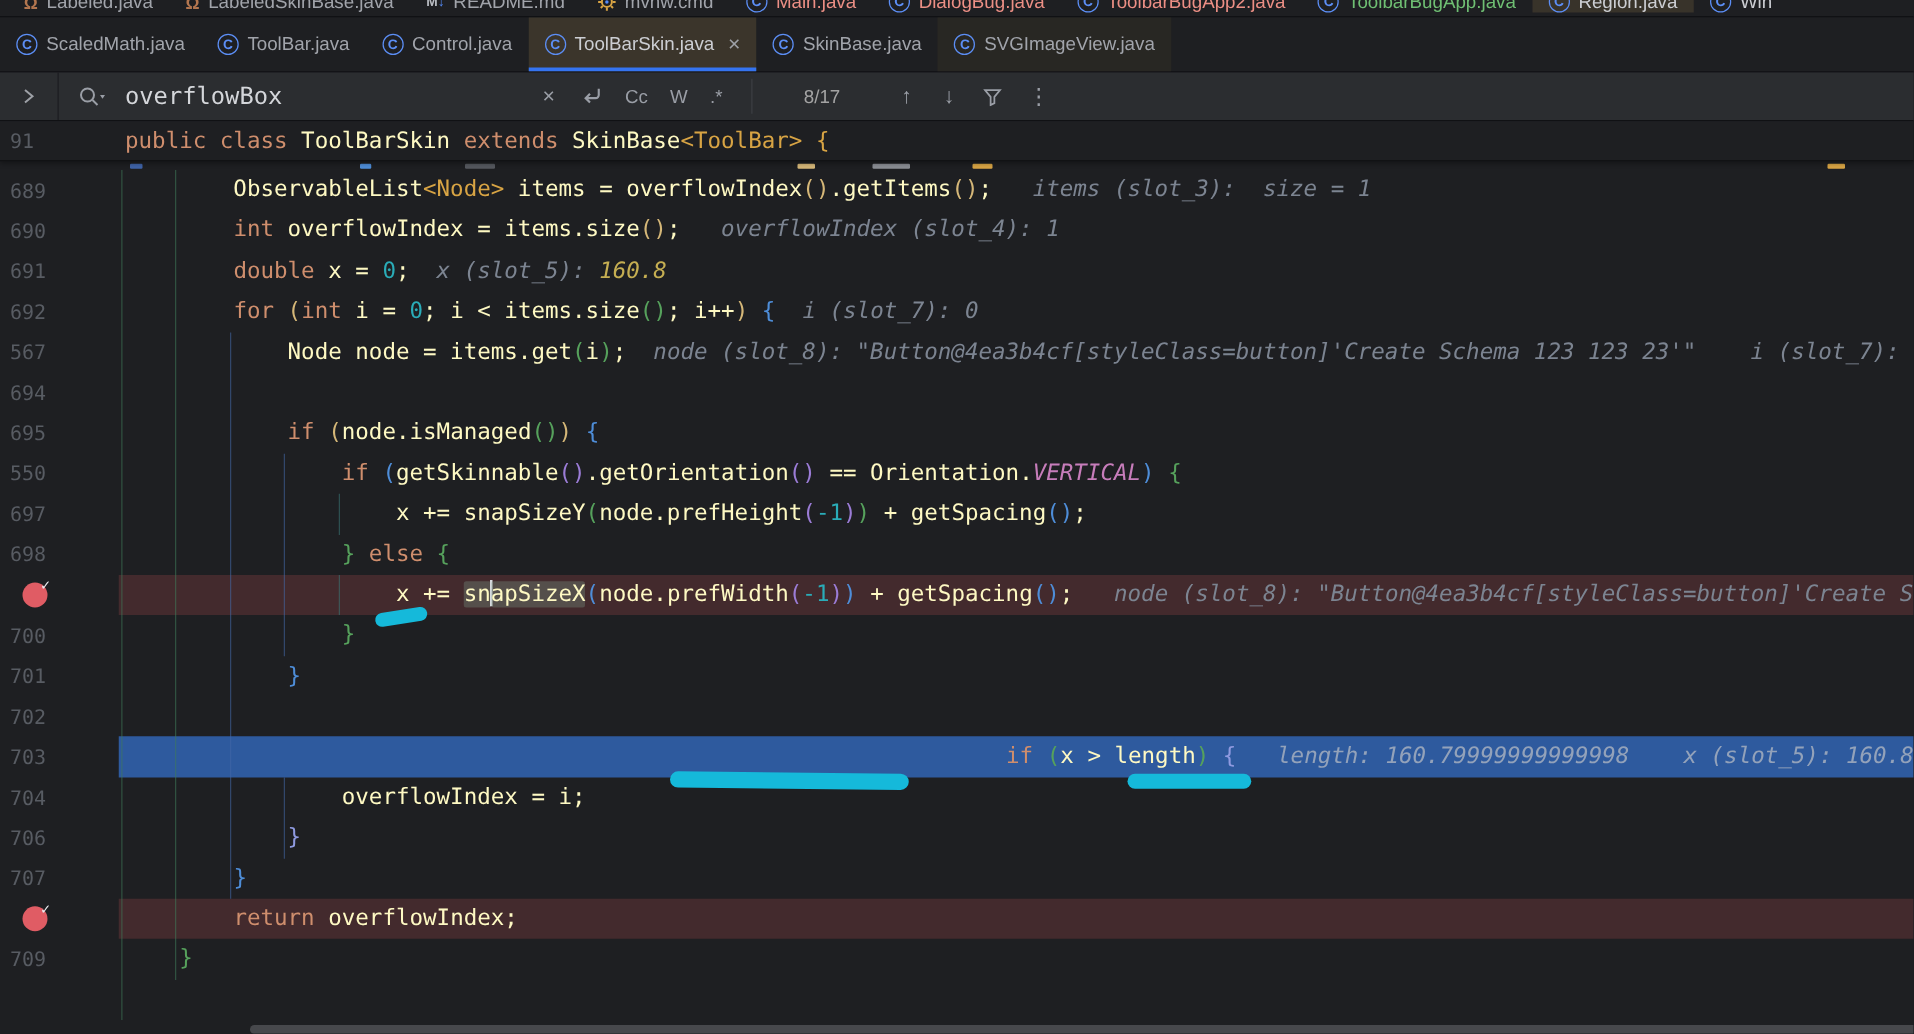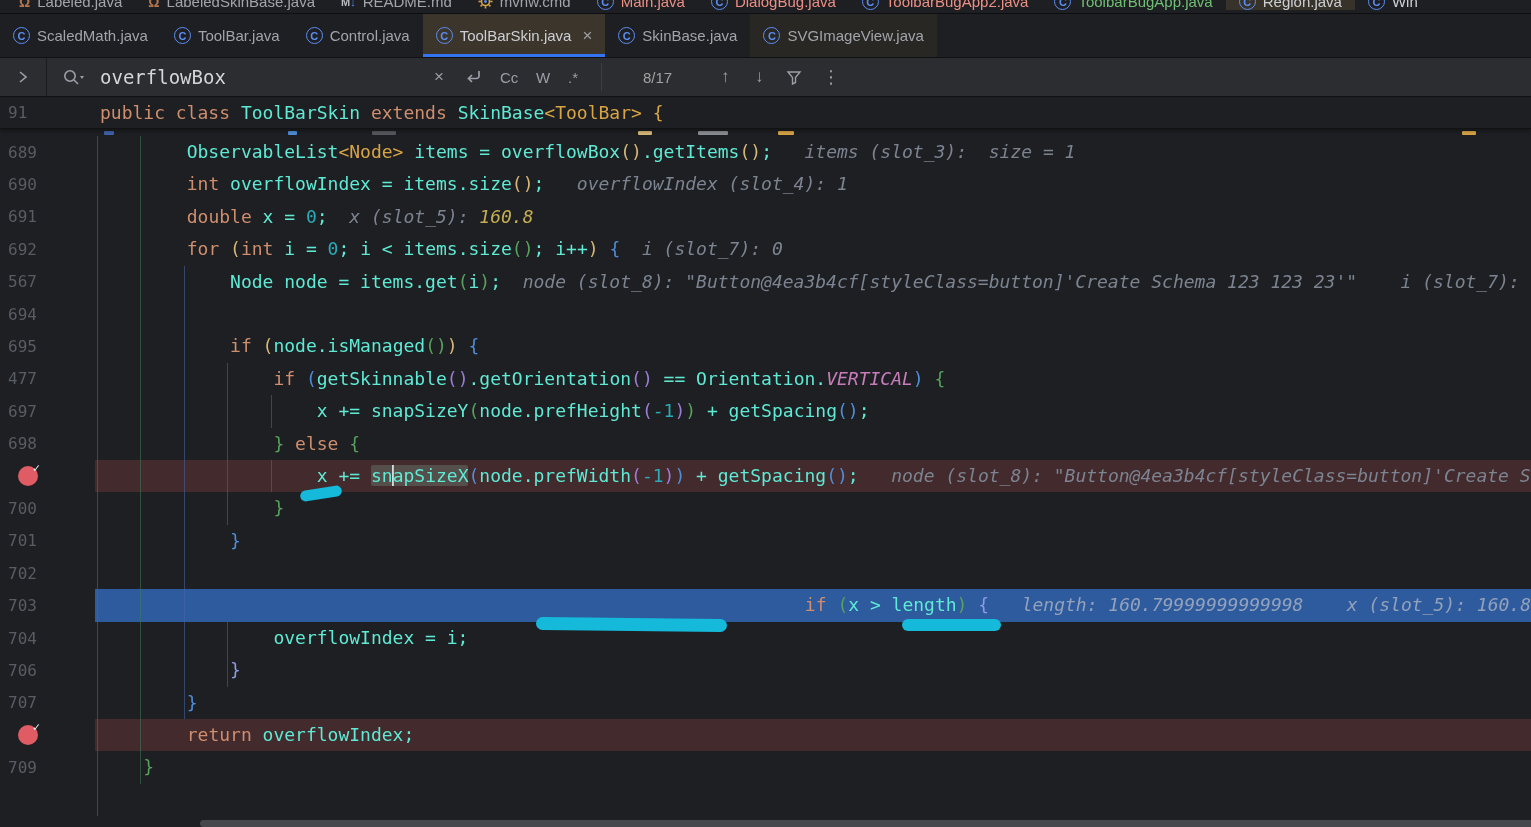--- a/index.html
+++ b/index.html
@@ -51,21 +51,21 @@
   .lines-wrap { position:relative; }
   .cline { display:flex; height:32.4px; position:relative; }
   .gut { width:95px; flex:none; padding-left:8px; display:flex; align-items:center;
          font-family:"DejaVu Sans Mono", monospace; font-size:16px; color:#585c63; }
   .codearea { flex:1; min-width:0; }
   pre.code { font-family:"DejaVu Sans Mono", monospace; font-size:18px; line-height:32.4px;
              white-space:pre; padding-left:5px; color:#bcbec4; }
   .bg-exec .codearea { background:#2e5a9e;text-align:right; }
   .bg-bp   .codearea { background:#432a2d; }
 
-  .sd{color:#5eead4} .sk{color:#cf8e6d} .sg{color:#d8a444} .sn{color:#2aacb8}
+  .sd{color:#fef9c3} .sk{color:#cf8e6d} .sg{color:#d8a444} .sn{color:#2aacb8}
   .sp1{color:#d5b778} .sp2{color:#56a15c} .sp3{color:#4e8dd8} .sp4{color:#9b7cd6}
   .sp5{color:#8f9ae0}
   .sf{color:#c77dbb; font-style:italic}
   .sh{color:#7c8491; font-style:italic}
   .shb{color:#93a2ba; font-style:italic}
   .shv{color:#c5ae52; font-style:italic}
   .sw{background:rgba(125,158,140,.32); border-radius:2px}
   .scaret{display:inline-block; width:2px; height:21px; background:#d6d9de;
           vertical-align:-4px; margin:0 -1px}
 
@@ -243,21 +243,21 @@
       <div class="guide" style="left:271px; top:324px;   height:32.4px;  background:#3a7676"></div>
 
       <div class="marker" style="left:300px; top:352px; width:42px; height:11px; border-radius:6px; transform:rotate(-9deg)"></div>
       <div class="marker" style="left:536px; top:482px; width:191px; height:13px; border-radius:7px; transform:rotate(0.6deg)"></div>
       <div class="marker" style="left:902px; top:483px; width:99px; height:12px; border-radius:6px"></div>
     <div class="cline">
           <div class="gut">
             <span>689</span>
           </div>
           <div class="codearea">
-            <pre class="code"><span class="sd">        ObservableList</span><span class="sg">&lt;Node&gt;</span><span class="sd"> items = overflowBox</span><span class="sp1">()</span><span class="sd">.getItems</span><span class="sp1">()</span><span class="sd">;</span><span class="sh">   items (slot_3):  size = 1</span></pre>
+            <pre class="code"><span class="sd">        ObservableList</span><span class="sg">&lt;Node&gt;</span><span class="sd"> items = overflowIndex</span><span class="sp1">()</span><span class="sd">.getItems</span><span class="sp1">()</span><span class="sd">;</span><span class="sh">   items (slot_3):  size = 1</span></pre>
           </div>
         </div>
         <div class="cline">
           <div class="gut">
             <span>690</span>
           </div>
           <div class="codearea">
             <pre class="code"><span class="sd">        </span><span class="sk">int</span><span class="sd"> overflowIndex = items.size</span><span class="sp1">()</span><span class="sd">;</span><span class="sh">   overflowIndex (slot_4): 1</span></pre>
           </div>
         </div>
@@ -296,21 +296,21 @@
         <div class="cline">
           <div class="gut">
             <span>695</span>
           </div>
           <div class="codearea">
             <pre class="code"><span class="sd">            </span><span class="sk">if</span><span class="sd"> </span><span class="sp1">(</span><span class="sd">node.isManaged</span><span class="sp2">()</span><span class="sp1">)</span><span class="sd"> </span><span class="sp3">{</span></pre>
           </div>
         </div>
         <div class="cline">
           <div class="gut">
-            <span>477</span>
+            <span>550</span>
           </div>
           <div class="codearea">
             <pre class="code"><span class="sd">                </span><span class="sk">if</span><span class="sd"> </span><span class="sp3">(</span><span class="sd">getSkinnable</span><span class="sp4">()</span><span class="sd">.getOrientation</span><span class="sp4">()</span><span class="sd"> == Orientation.</span><span class="sf">VERTICAL</span><span class="sp3">)</span><span class="sd"> </span><span class="sp2">{</span></pre>
           </div>
         </div>
         <div class="cline">
           <div class="gut">
             <span>697</span>
           </div>
           <div class="codearea">

